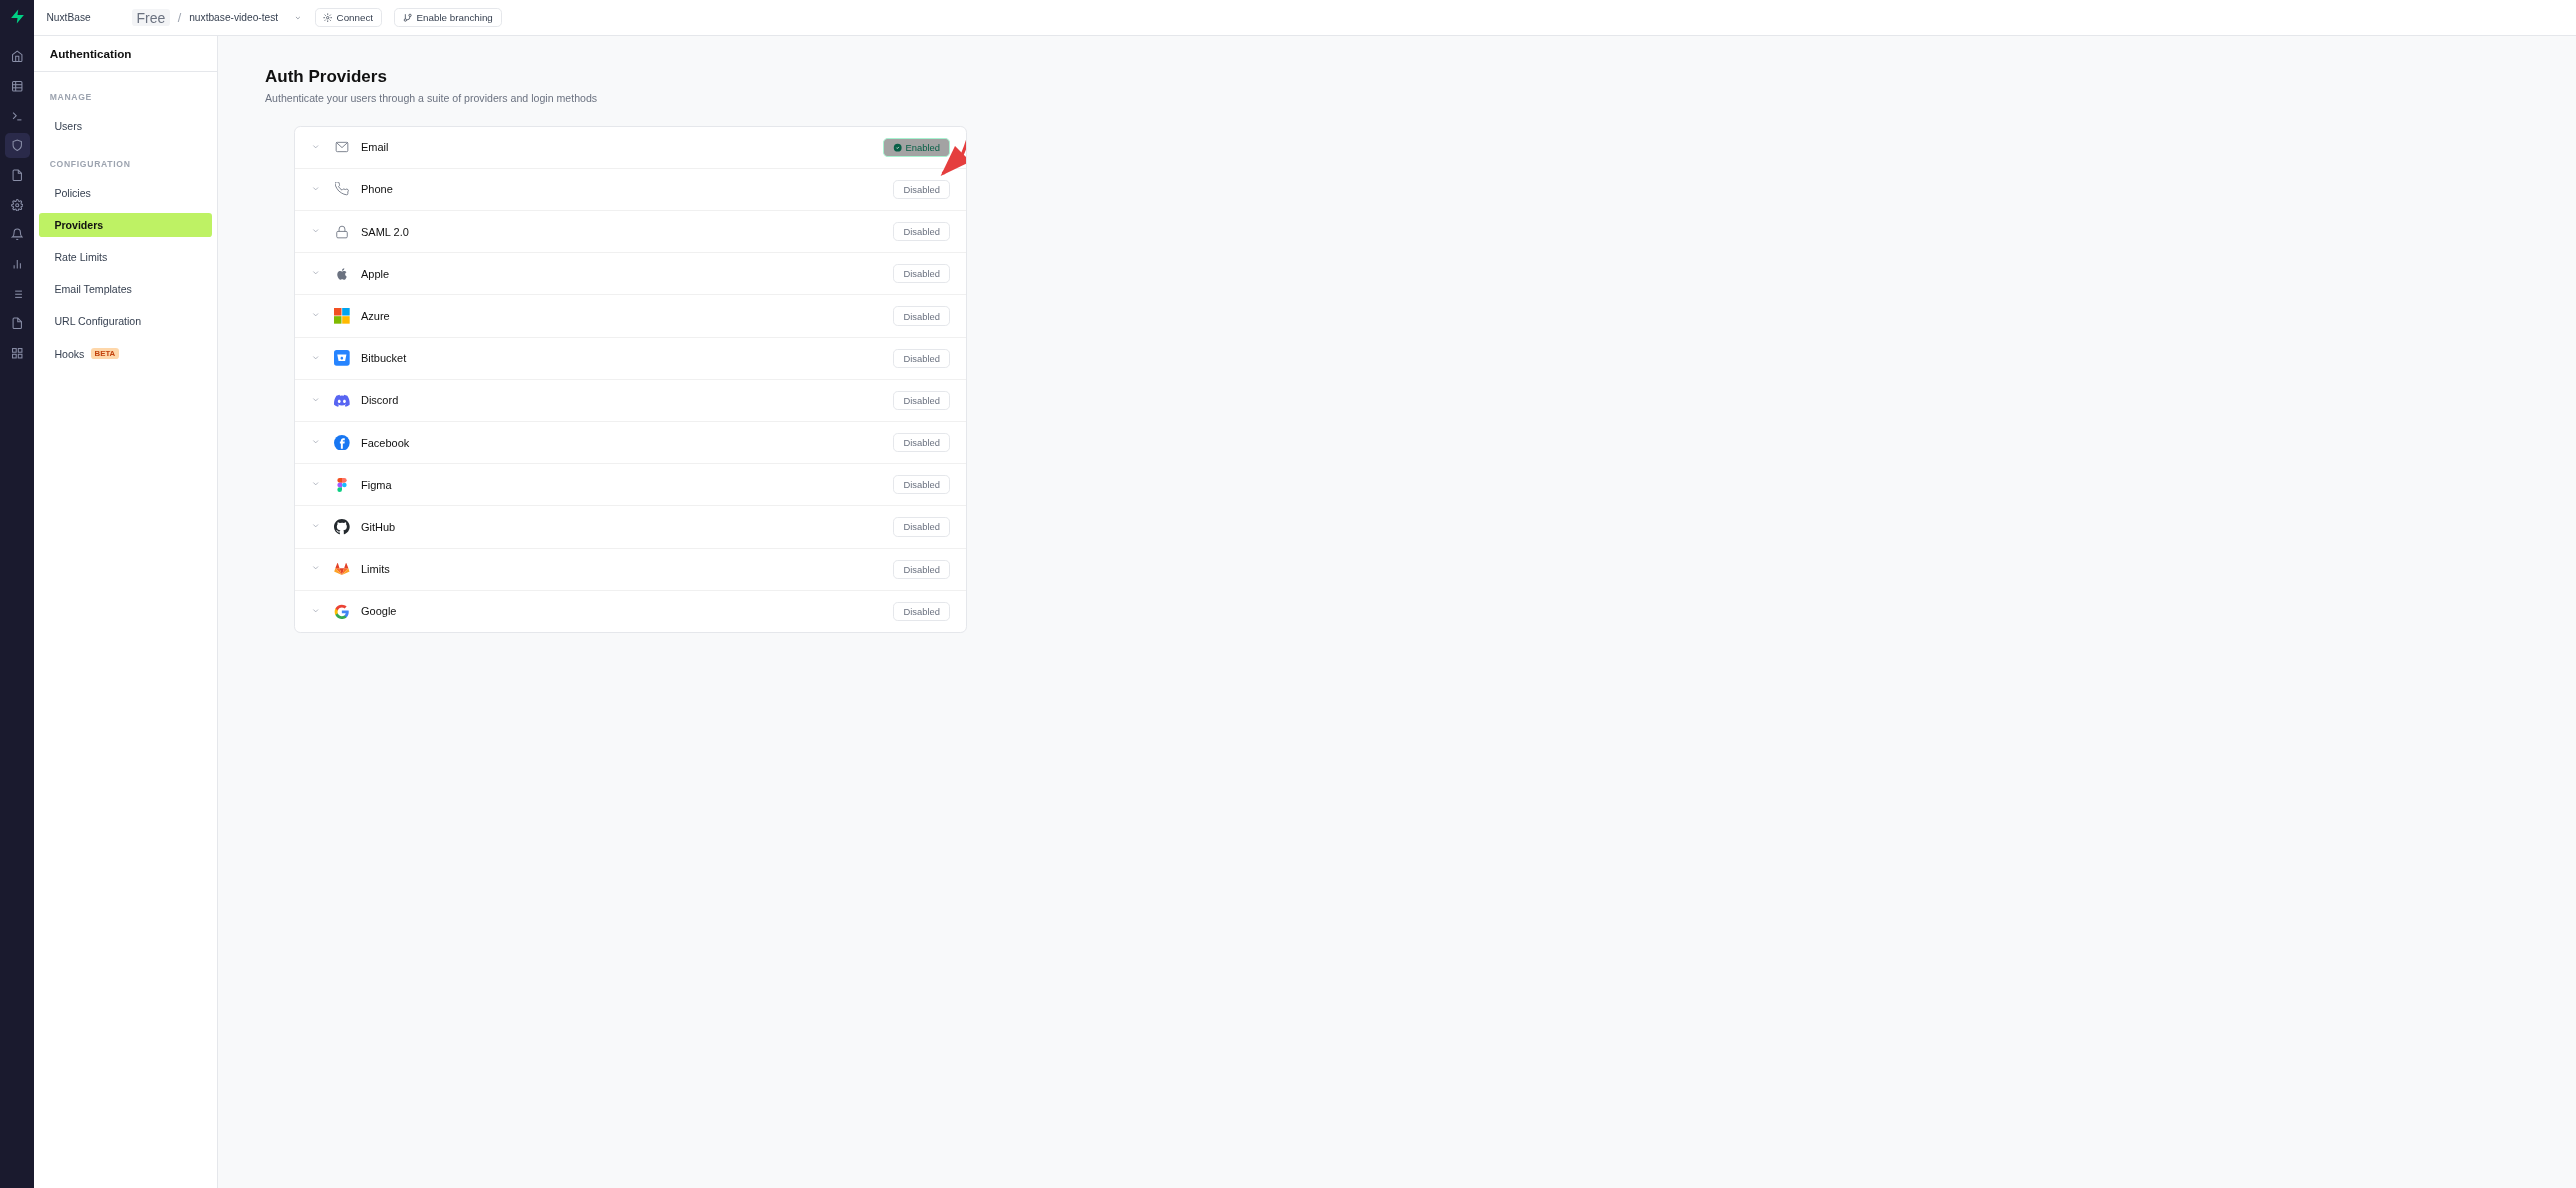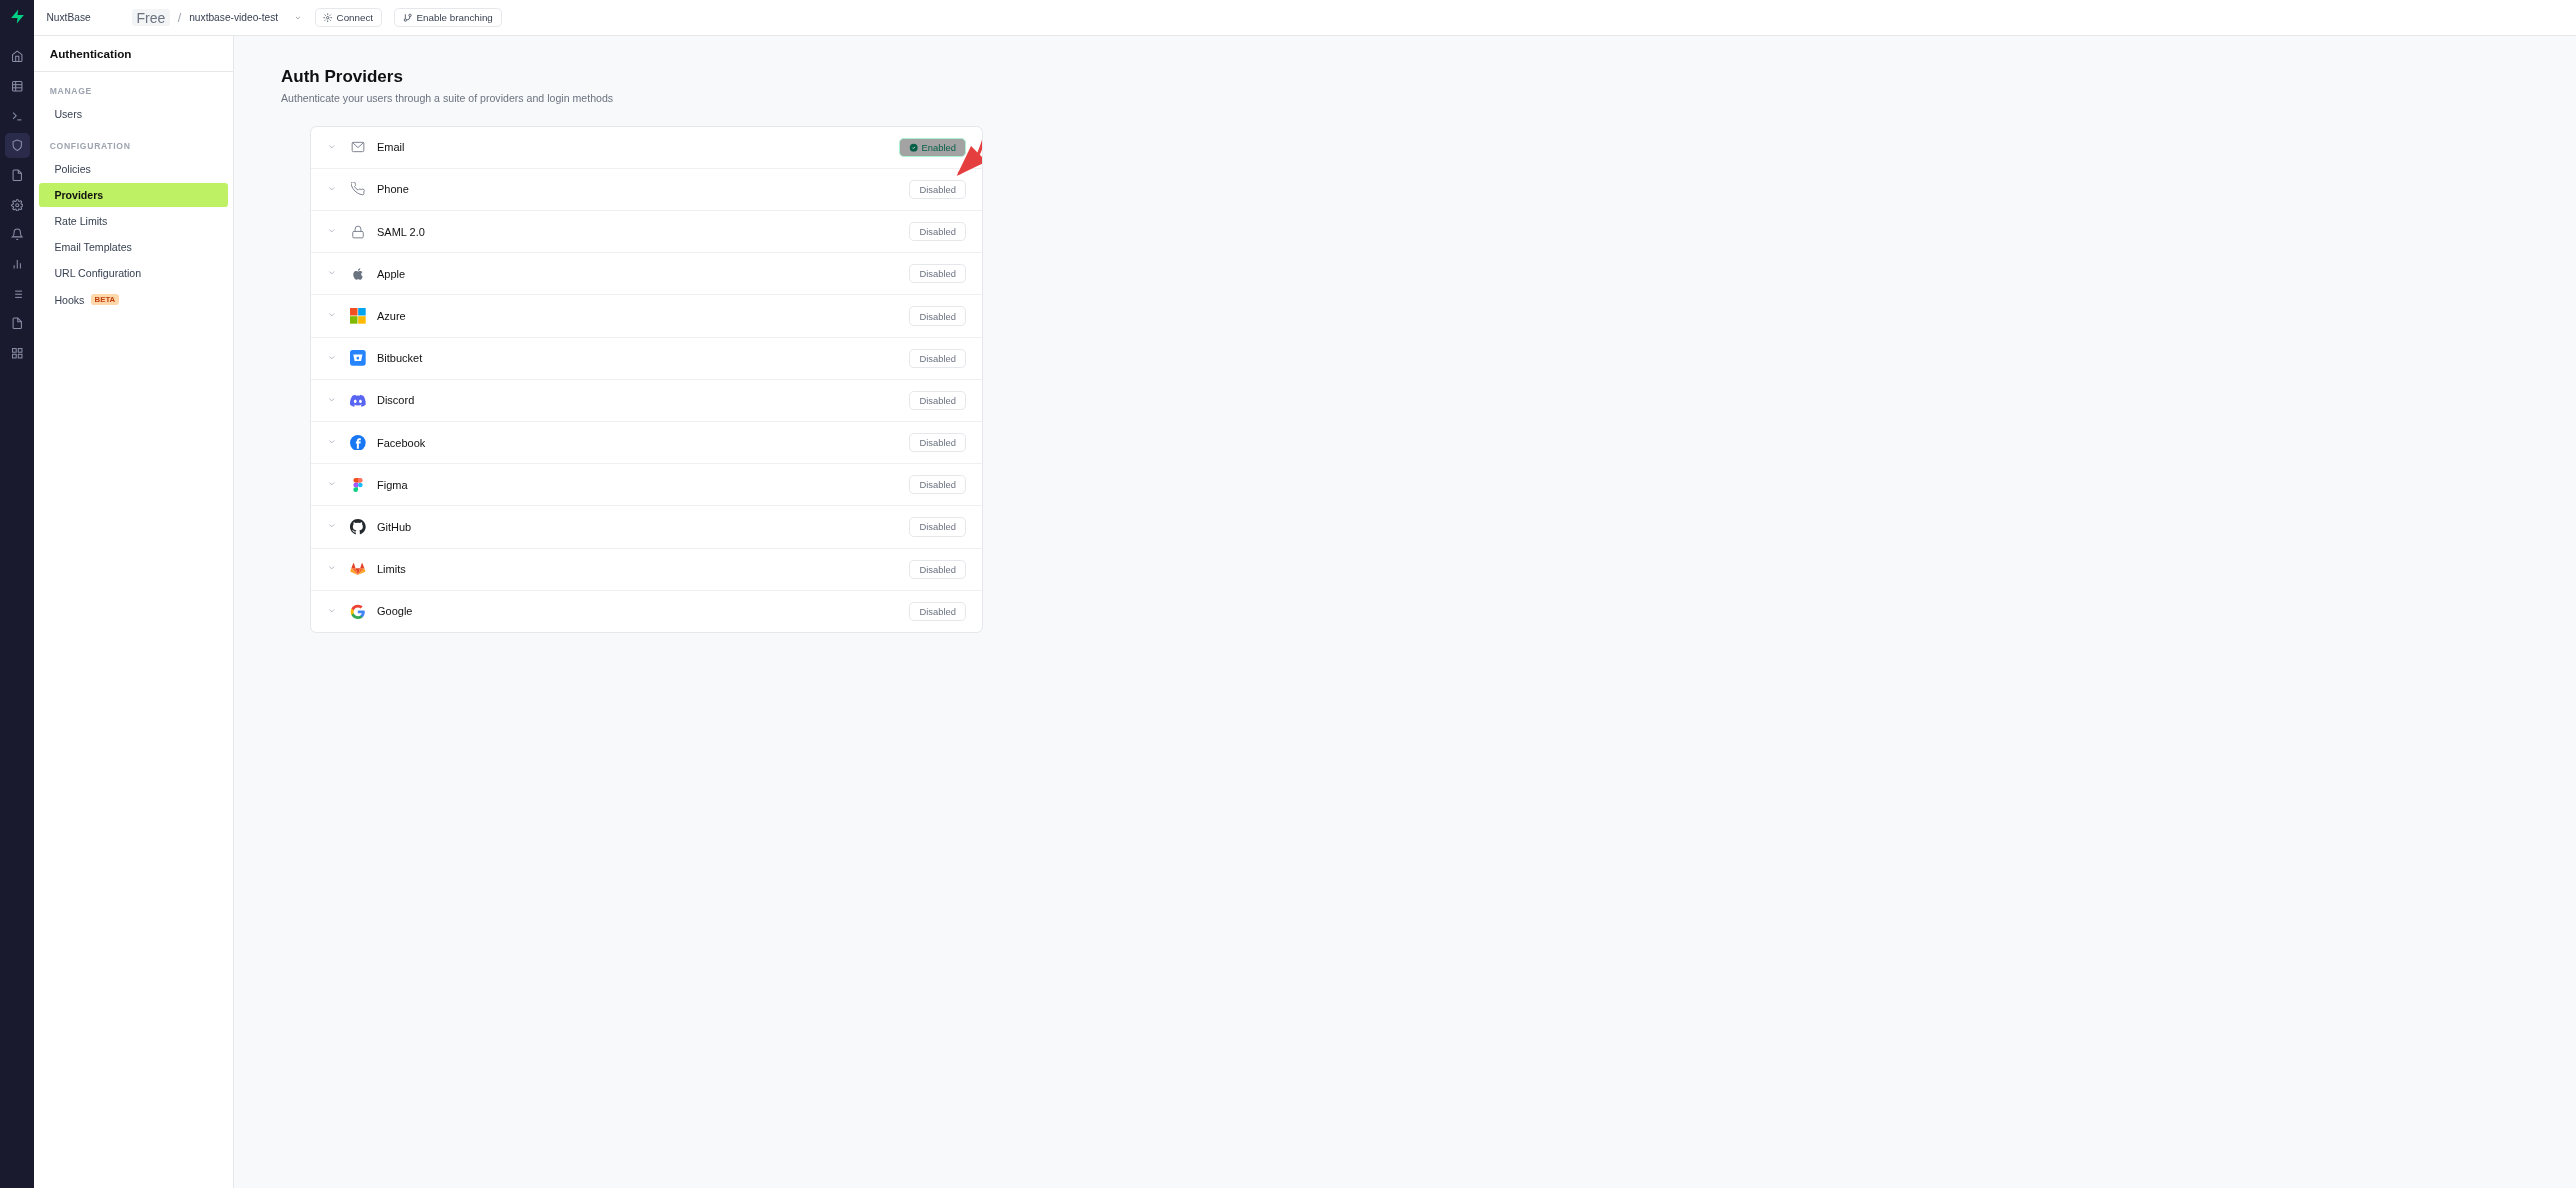--- a/index.html
+++ b/index.html
@@ -29,27 +29,28 @@
       justify-content: center;
       border-radius: 4.7px;
       color: #8a8fa8;
       font-size: 12.5px;
       cursor: pointer;
     }
     .rail-icon.active { background: #2a2a4a; color: #fff; }
 
     
     .sidebar {
-      width: 200px;
+      width: 184px;
       background: #fff;
       border-right: 0.8px solid #e5e7eb;
       display: flex;
       flex-direction: column;
       flex-shrink: 0;
       overflow-y: auto;
+      gap: 6px;
     }
     .sidebar-header {
       padding: 11px 15.7px;
       font-size: 11.7px;
       font-weight: 600;
       color: #111;
       border-bottom: 0.8px solid #e5e7eb;
     }
     .sidebar-section-label {
       padding: 14px 15.7px 4.7px;

